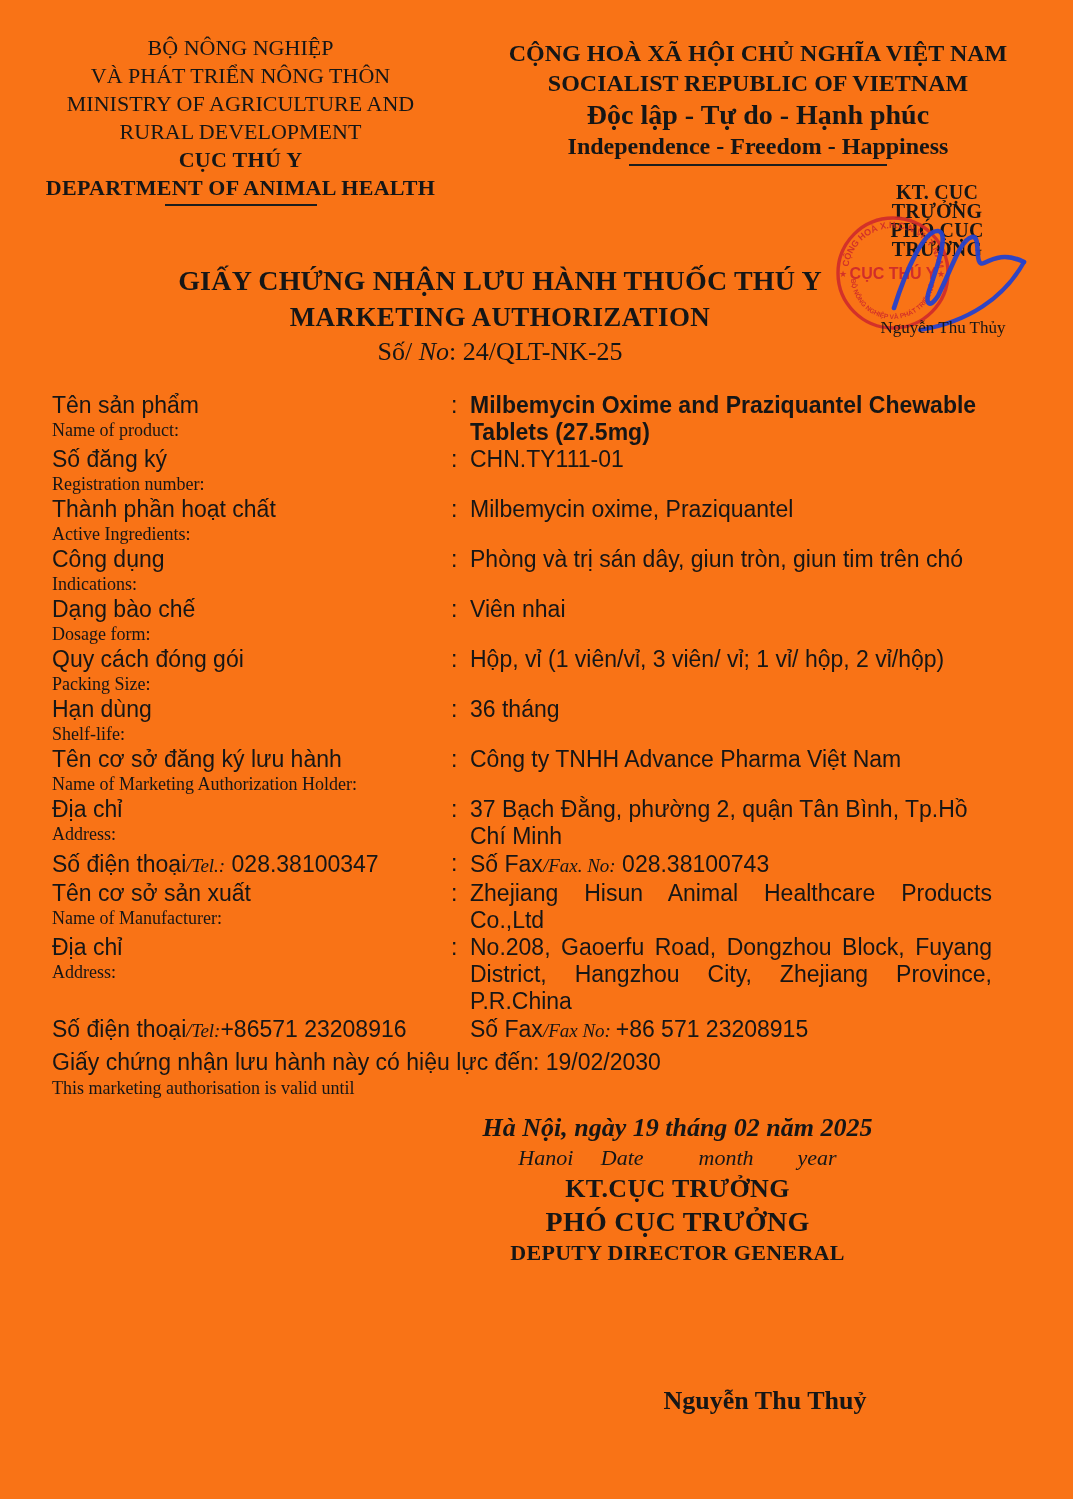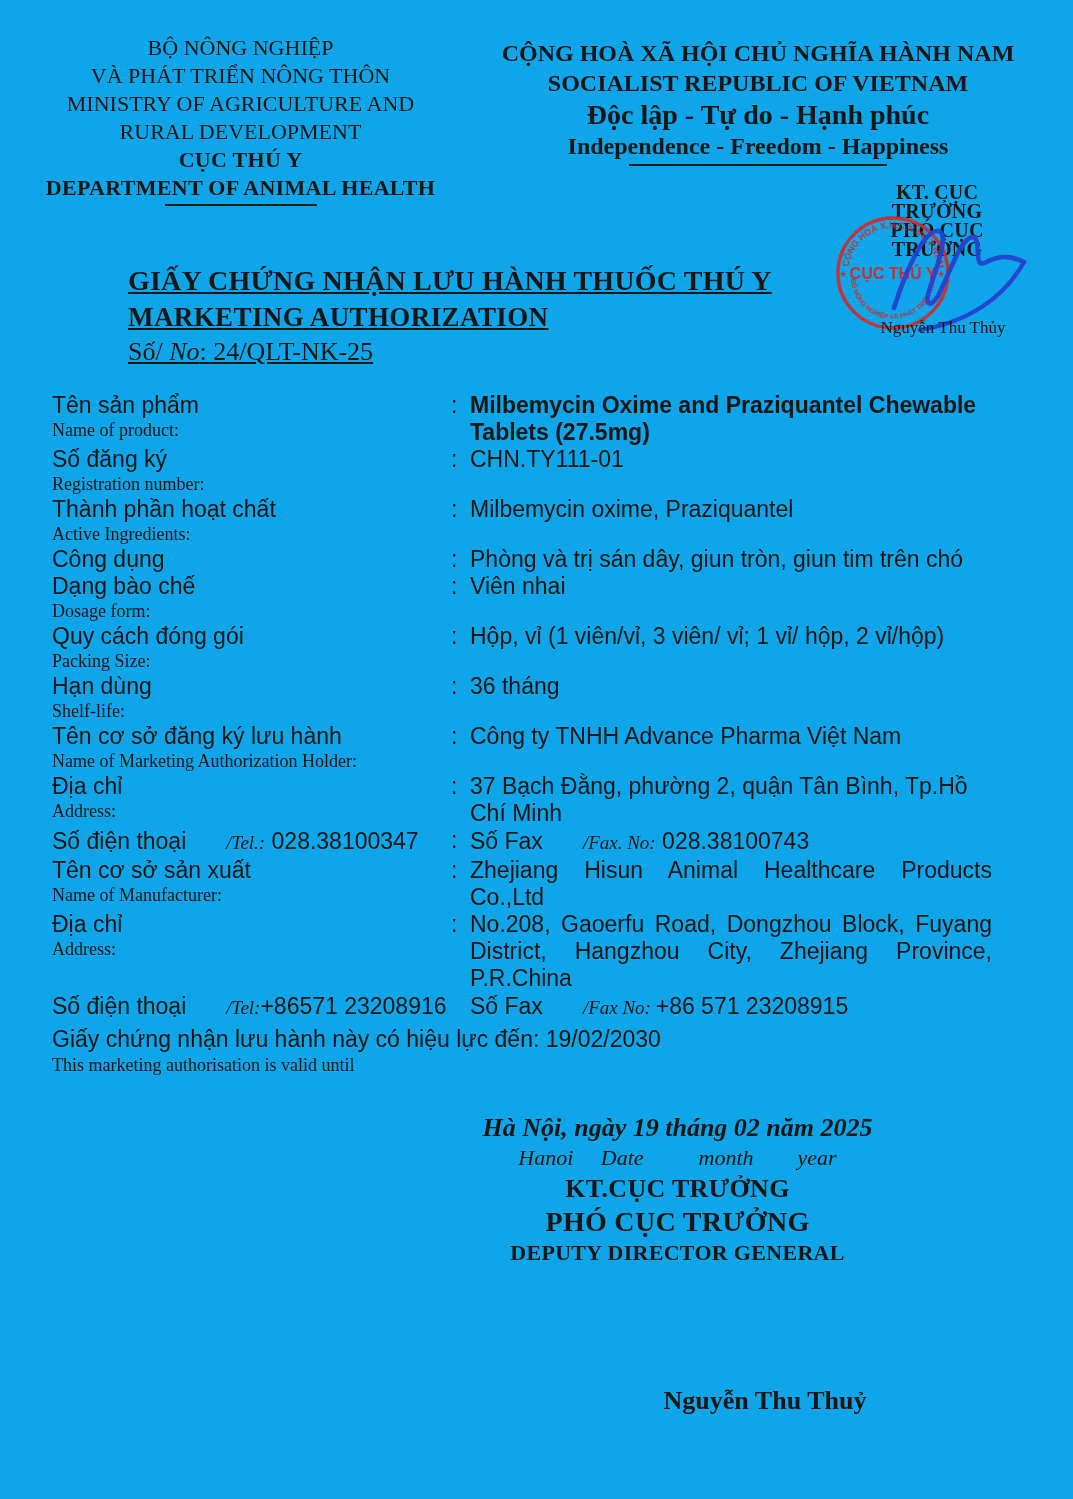--- a/index.html
+++ b/index.html
@@ -1,54 +1,54 @@
 <!DOCTYPE html>
 <html><head>
 <meta charset="utf-8">
 <style>
   html,body{margin:0;padding:0;background:#ffffff;}
   .page{
-    position:relative;width:1073px;height:1499px;background:#0ea5e9;
+    position:relative;width:1073px;height:1499px;background:#f97316;
     color:#161616;font-family:"Liberation Serif",serif;overflow:hidden;
   }
   
   .hdr-left{position:absolute;top:34px;left:8px;width:465px;text-align:center;
     font-size:22px;line-height:28px;}
   .hdr-left .b{font-weight:bold;letter-spacing:.3px;}
   .rule-left{width:152px;height:2px;background:#1d1d1d;margin:2px auto 0;}
   .hdr-right{position:absolute;top:38px;left:472px;width:572px;text-align:center;font-weight:bold;}
   .hr-l1{font-size:24px;line-height:30px;}
   .hr-l2{font-size:24px;line-height:30px;}
   .hr-l3{font-size:28px;line-height:34px;}
   .hr-l4{font-size:24px;line-height:29px;}
   .rule-right{width:258px;height:2px;background:#1d1d1d;margin:3px auto 0;}
   .signer-top{position:absolute;top:183px;left:852px;width:170px;text-align:center;
     font-weight:bold;font-size:20px;line-height:19px;letter-spacing:.2px;}
   
-  .title-block{position:absolute;top:262px;left:128px;width:720px;text-align:left;text-decoration:underline;}
+  .title-block{position:absolute;top:262px;left:140px;width:720px;text-align:center;}
   .title-l1{font-weight:bold;font-size:28px;line-height:37px;letter-spacing:.2px;}
   .title-l2{font-weight:bold;font-size:27px;line-height:36px;letter-spacing:.4px;}
   .title-l3{font-size:26px;line-height:34px;}
   .title-l3 .it{font-style:italic;}
   
   .stamp{position:absolute;left:834px;top:214px;width:118px;height:118px;}
   .sig{position:absolute;left:880px;top:210px;width:152px;height:142px;}
   .stamp-name{position:absolute;left:862px;top:318px;width:162px;text-align:center;
     font-weight:normal;font-size:17px;line-height:20px;}
   
   .fields{position:absolute;top:392px;left:52px;width:940px;
     font-family:"Liberation Sans",sans-serif;}
   .frow{display:grid;grid-template-columns:399px 19px 522px;align-items:start;}
   .vi{font-size:23px;line-height:27px;}
   .en{font-family:"Liberation Serif",serif;font-size:18px;line-height:23px;}
   .fcolon{font-size:23px;line-height:27px;}
   .fvalue{font-size:23px;line-height:27px;}
   .fvalue.bold{font-weight:bold;}
   .fvalue.justify{text-align:justify;}
-  .en-inline{font-family:"Liberation Serif",serif;font-style:italic;font-size:19px;padding-left:40px;}
+  .en-inline{font-family:"Liberation Serif",serif;font-style:italic;font-size:19px;}
   .phone-line{font-size:23px;line-height:29px;}
   .validity{margin-top:3px;}
   .validity .vi{font-size:23px;line-height:29px;}
   .validity .en{display:block;}
   
   .signoff{position:absolute;top:1112px;left:340px;width:675px;text-align:center;}
   .so-date{font-style:italic;font-weight:bold;font-size:26px;line-height:31px;}
   .so-date-en{font-style:italic;font-size:22px;line-height:29px;white-space:pre;}
   .so-t1{font-weight:bold;font-size:26px;line-height:33px;letter-spacing:.3px;}
   .so-t2{font-weight:bold;font-size:28px;line-height:34px;letter-spacing:.3px;}
@@ -65,21 +65,21 @@
     <div>BỘ NÔNG NGHIỆP</div>
     <div>VÀ PHÁT TRIỂN NÔNG THÔN</div>
     <div>MINISTRY OF AGRICULTURE AND</div>
     <div>RURAL DEVELOPMENT</div>
     <div class="b">CỤC THÚ Y</div>
     <div class="b">DEPARTMENT OF ANIMAL HEALTH</div>
     <div class="rule-left"></div>
   </div>
 
   <div class="hdr-right">
-    <div class="hr-l1">CỘNG HOÀ XÃ HỘI CHỦ NGHĨA HÀNH NAM</div>
+    <div class="hr-l1">CỘNG HOÀ XÃ HỘI CHỦ NGHĨA VIỆT NAM</div>
     <div class="hr-l2">SOCIALIST REPUBLIC OF VIETNAM</div>
     <div class="hr-l3">Độc lập - Tự do - Hạnh phúc</div>
     <div class="hr-l4">Independence - Freedom - Happiness</div>
     <div class="rule-right"></div>
   </div>
 
   <div class="signer-top">
     <div>KT. CỤC TRƯỞNG</div>
     <div>PHÓ CỤC TRƯỞNG</div>
   </div>
@@ -139,20 +139,21 @@
           <div class="vi">Thành phần hoạt chất</div>
           <div class="en">Active Ingredients:</div>
         </div>
       <div class="fcolon">:</div>
       <div class="fvalue">Milbemycin oxime, Praziquantel</div>
     </div>
 
     <div class="frow">
       <div>
           <div class="vi">Công dụng</div>
+          <div class="en">Indications:</div>
         </div>
       <div class="fcolon">:</div>
       <div class="fvalue">Phòng và trị sán dây, giun tròn, giun tim trên chó</div>
     </div>
 
     <div class="frow">
       <div>
           <div class="vi">Dạng bào chế</div>
           <div class="en">Dosage form:</div>
         </div>

